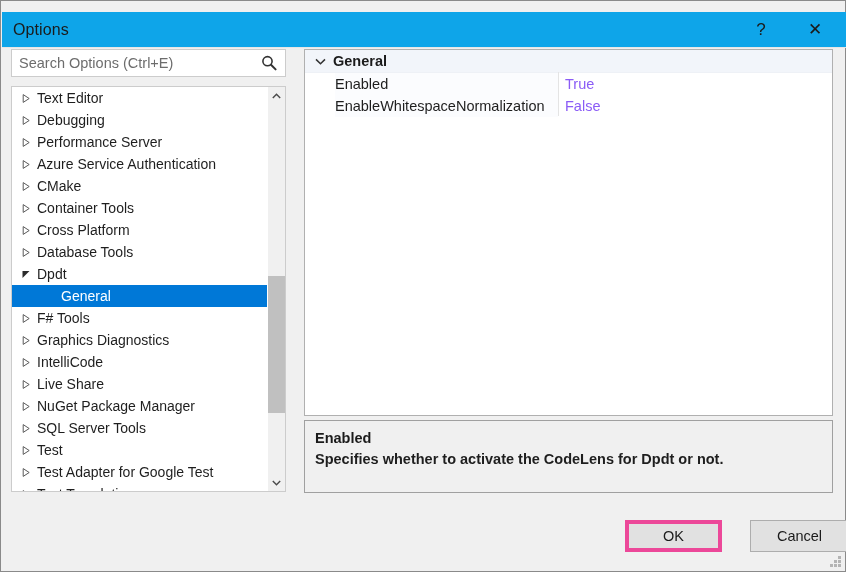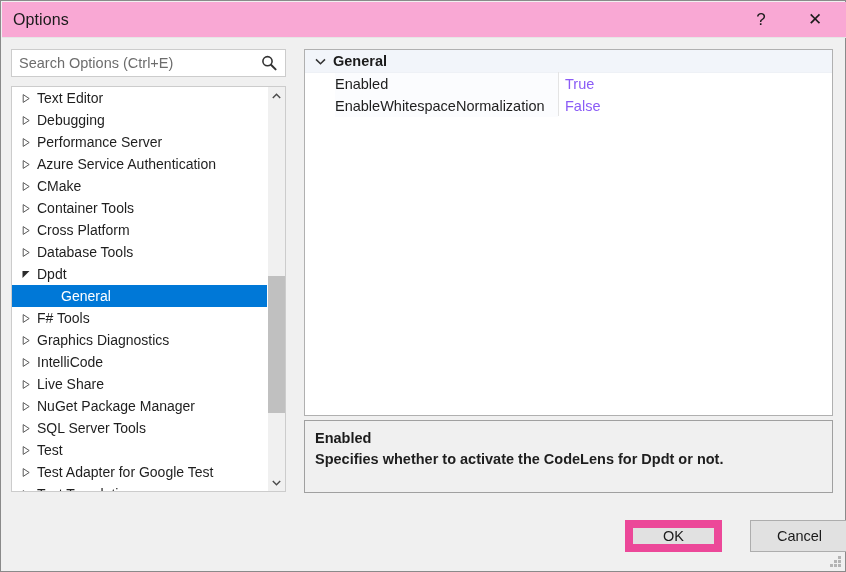--- a/index.html
+++ b/index.html
@@ -23,23 +23,23 @@
     left: 0; top: 0;
     width: 846px; height: 572px;
     box-sizing: border-box;
     border: 1px solid #8a8a8a;
     background: #f0f0f0;
   }
 
   
   #titlebar {
     position: absolute;
-    left: 1px; top: 1px;
+    left: 1px; top: 11px;
     width: 844px; height: 35px;
-    background: #f9a8d4;
+    background: #0ea5e9;
     border-bottom: 1px solid #e6e6e6;
   }
   #title-text {
     position: absolute;
     left: 11px; top: 9px;
     font-size: 16px;
     color: #1b1b1b;
     letter-spacing: .1px;
   }
   .caption-btn {
@@ -266,21 +266,21 @@
     font-size: 14.5px;
     color: #1b1b1b;
     display: flex;
     align-items: center;
     justify-content: center;
     cursor: default;
   }
   #ok-btn {
     left: 624px; top: 519px;
     width: 97px;
-    border: 8px solid #ec4899;
+    border: 4px solid #ec4899;
   }
   #cancel-btn {
     left: 732px; top: 519px;
     width: 99px;
     margin-left: 17px;
   }
 
   
   #resize-grip {
     position: absolute;

